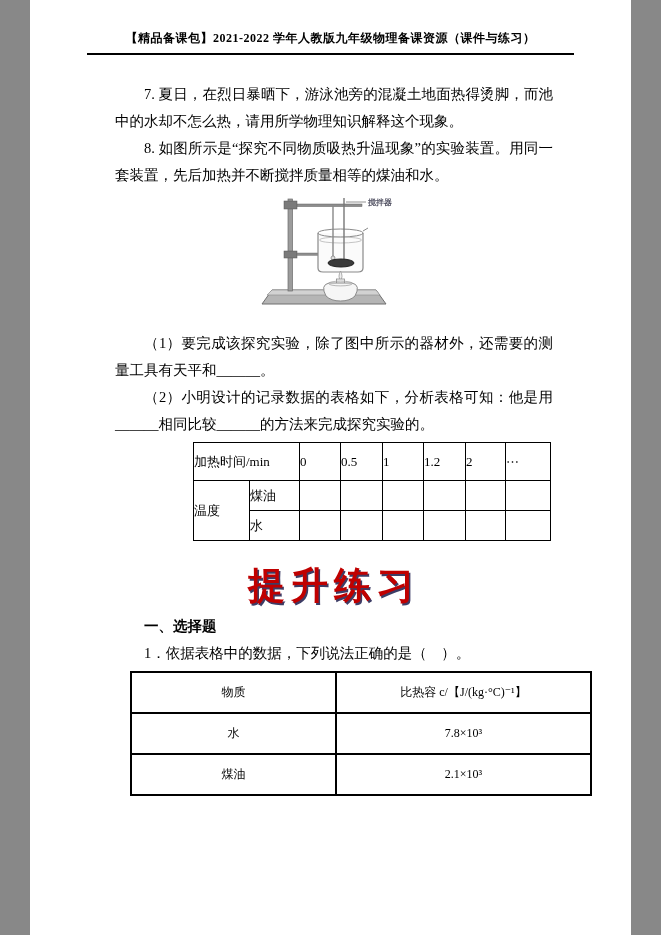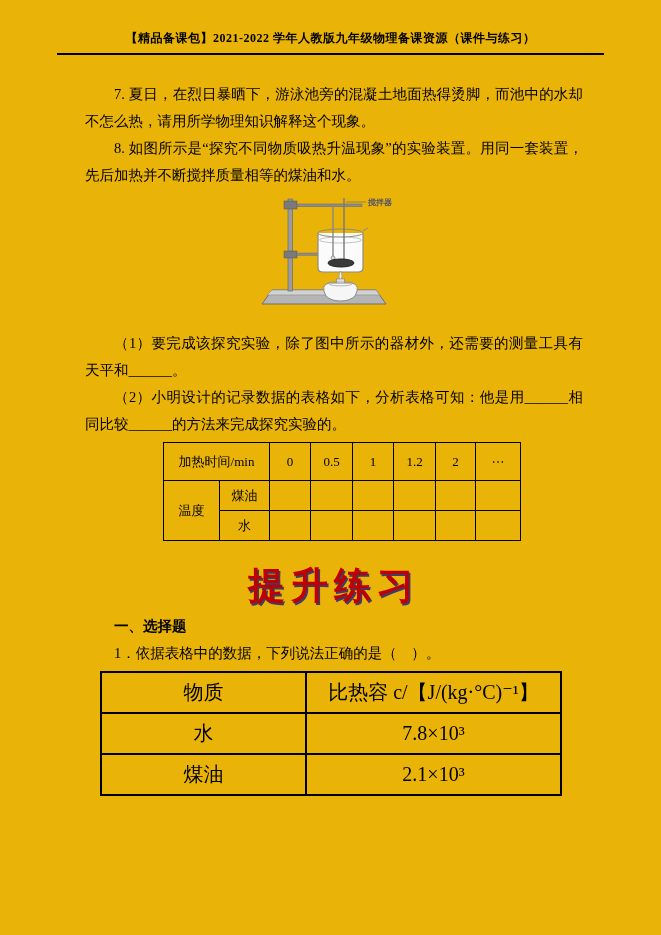--- a/index.html
+++ b/index.html
@@ -1,19 +1,19 @@
 <!DOCTYPE html>
 <html><head>
 <meta charset="utf-8">
 <style>
   html,body{margin:0;padding:0;background:#888;}
   .page{
     position:relative;
-    width:661px;height:935px;
-    background:#eab308;
+    width:601px;height:935px;
+    background:#ffffff;
     margin:0 auto;
     font-family:"Liberation Serif","DejaVu Serif",serif;
     color:#000;
     overflow:hidden;
   }
   .doc-header{
     margin:30px 57px 0 57px;
     padding-bottom:6px;
     border-bottom:2px solid #000;
     text-align:center;
@@ -36,21 +36,20 @@
   
   table.record{
     border-collapse:collapse;
     table-layout:fixed;
     width:357px;
     margin:4px 0 22px 78px;
     font-size:13px;
   }
   table.record td{
     border:1px solid #000;
-    text-align:center;
     vertical-align:middle;
     padding:0;
     overflow:hidden;
   }
   table.record tr.r1 td{height:37px;}
   table.record tr.r2 td, table.record tr.r3 td{height:29px;}
   
   .section-title{
     text-align:center;
     font-size:37px;
@@ -61,21 +60,21 @@
     text-shadow:1.5px 1.5px 0 #3d3d66;
     margin:4px;
   }
   .subtitle{margin:2px 0 0 0;text-indent:2em;font-weight:bold;}
   
   table.heat{
     border-collapse:collapse;
     table-layout:fixed;
     width:460px;
     margin:4px 0 4px 15px;
-    font-size:20px;
+    font-size:12px;
   }
   table.heat td{
     border:2px solid #000;
     text-align:center;
     vertical-align:middle;
     height:39px;
     padding:0;
   }
   .fig-label{font-size:8px;fill:#556;}
 </style>

